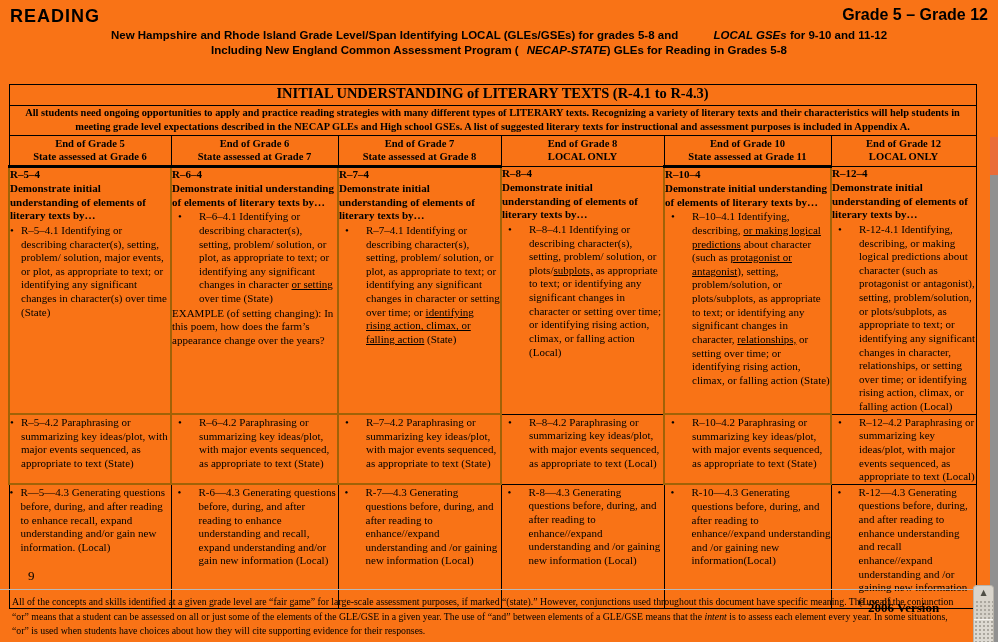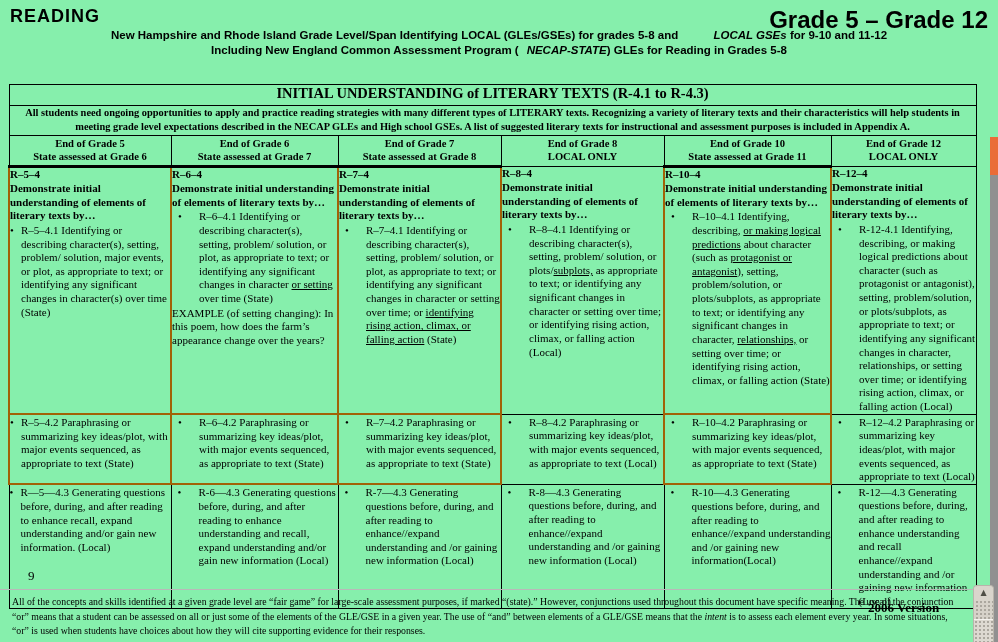--- a/index.html
+++ b/index.html
@@ -1,23 +1,23 @@
 <!DOCTYPE html>
 <html><head>
 <meta charset="utf-8">
 <style>
   html,body{margin:0;padding:0;background:#ffffff;}
-  .page{position:relative;width:998px;height:642px;background:#86efac;overflow:hidden;
+  .page{position:relative;width:998px;height:642px;background:#f97316;overflow:hidden;
         font-family:"Liberation Serif",serif;color:#000;}
 
   
   .doc-title{position:absolute;left:10px;top:6px;font-family:"Liberation Sans",sans-serif;
              font-weight:700;font-size:18px;letter-spacing:1px;}
   .grade-range{position:absolute;right:10px;top:6px;font-family:"Liberation Sans",sans-serif;
-             font-weight:700;font-size:24px;}
+             font-weight:700;font-size:16px;}
   .subtitle{position:absolute;left:0;width:998px;text-align:center;
             font-family:"Liberation Sans",sans-serif;font-weight:700;font-size:11.5px;}
   .subtitle.s1{top:29px;}
   .subtitle.s2{top:44px;}
 
   
   table.gle{position:absolute;left:8px;top:84px;width:967px;border-collapse:collapse;
             table-layout:fixed;font-family:"Liberation Serif",serif;}
   table.gle td{border:1px solid #000;vertical-align:top;padding:0;overflow:hidden;margin-top:20px;}
   td.t-title{height:20px;text-align:center;font-weight:bold;font-size:14.5px;padding:1px 0 2px;}

